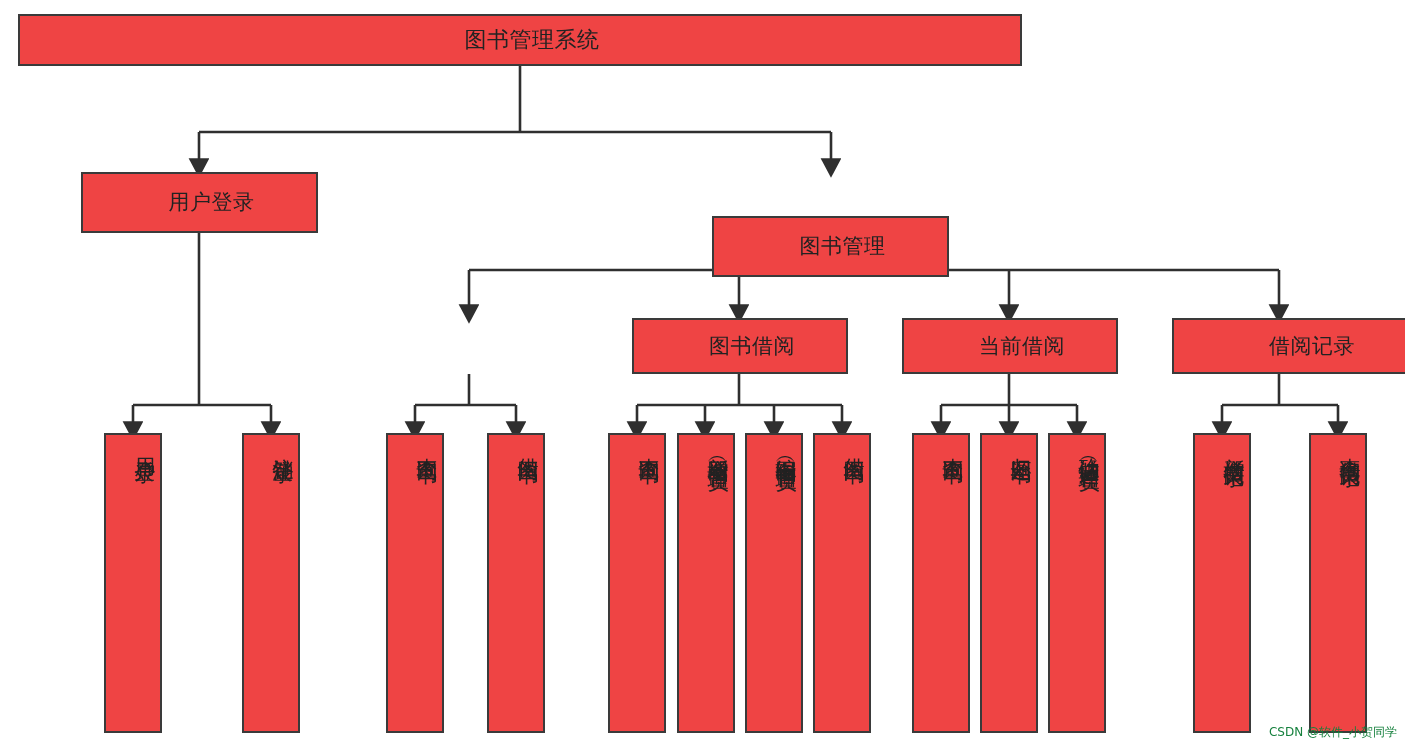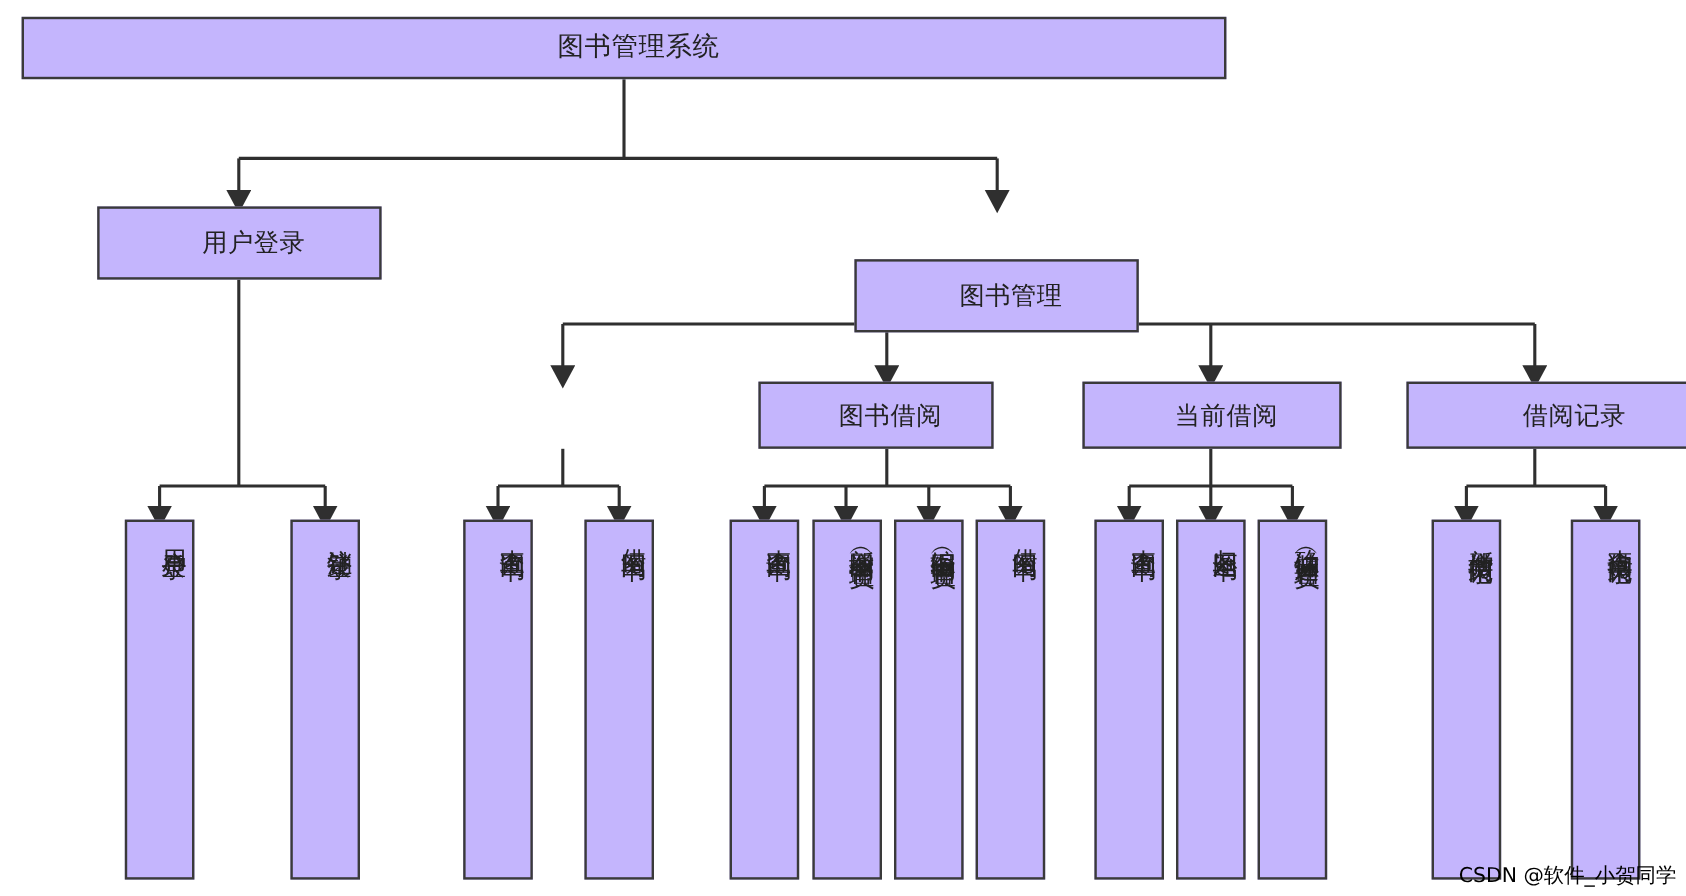--- a/index.html
+++ b/index.html
@@ -23,21 +23,21 @@
     position: absolute;
     left: 0;
     top: 0;
     width: 1405px;
     height: 747px;
     pointer-events: none;
   }
   .node {
     position: absolute;
     box-sizing: border-box;
-    background: #c4b5fd;
+    background: #ef4444;
     border: 2px solid #3a3a3a;
     display: flex;
     align-items: center;
     justify-content: center;
     color: #222222;
     padding-left: 24px;
   }
   .node-label {
     display: block;
     text-align: center;
@@ -64,22 +64,22 @@
     text-orientation: upright;
     font-size: 21px;
     line-height: 1.05;
     letter-spacing: 2px;
     white-space: nowrap;
   }
   .watermark {
     position: absolute;
     right: 8px;
     bottom: 6px;
-    font-size: 17px;
-    color: #000000;
+    font-size: 12px;
+    color: #15803d;
     white-space: nowrap;
     font-family: "DejaVu Sans", "Liberation Sans", sans-serif;
   }
 </style>
 </head>
 <body>
 
 <div id="diagram-canvas">
 
   <svg class="connectors" viewBox="0 0 1405 747">
@@ -136,21 +136,21 @@
     <span class="node-label">图书管理系统</span>
   </div>
 
   <div class="node horiz" style="left:81px; top:172px; width:237px; height:61px;">
     <span class="node-label">用户登录</span>
   </div>
   <div class="node horiz" style="left:712px; top:172px; width:237px; height:61px;margin-top:44px;">
     <span class="node-label">图书管理</span>
   </div>
 
-  <div class="node horiz" style="left:632px; top:318px; width:196px; height:56px;">
+  <div class="node horiz" style="left:632px; top:318px; width:216px; height:56px;">
     <span class="node-label">图书借阅</span>
   </div>
   <div class="node horiz" style="left:902px; top:318px; width:216px; height:56px;">
     <span class="node-label">当前借阅</span>
   </div>
   <div class="node horiz" style="left:1172px; top:318px; width:256px; height:56px;">
     <span class="node-label">借阅记录</span>
   </div>
 
   <div class="node vert" style="left:104px; top:433px; width:58px; height:300px;">

